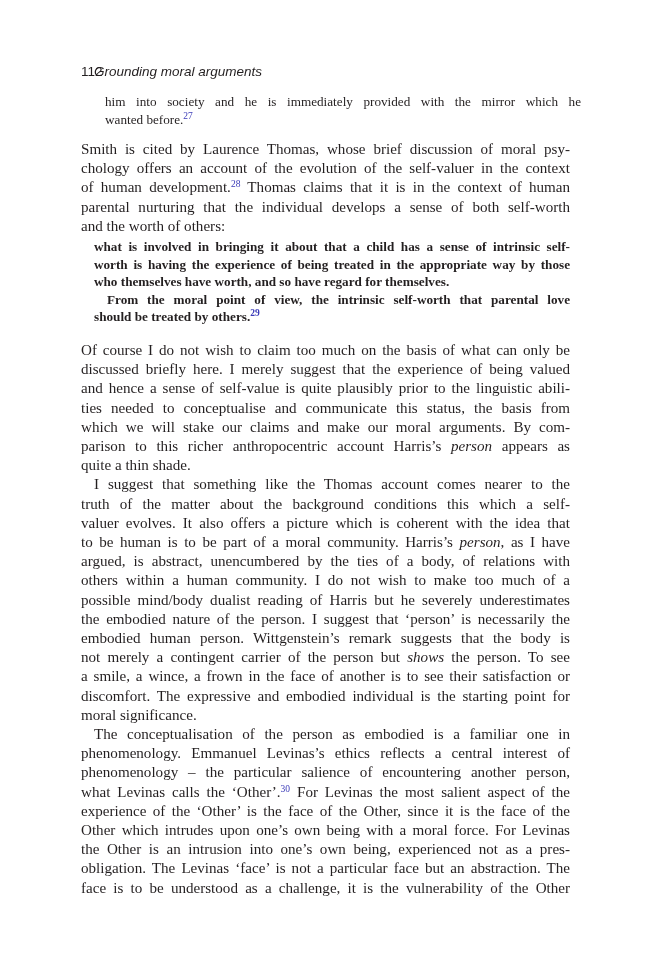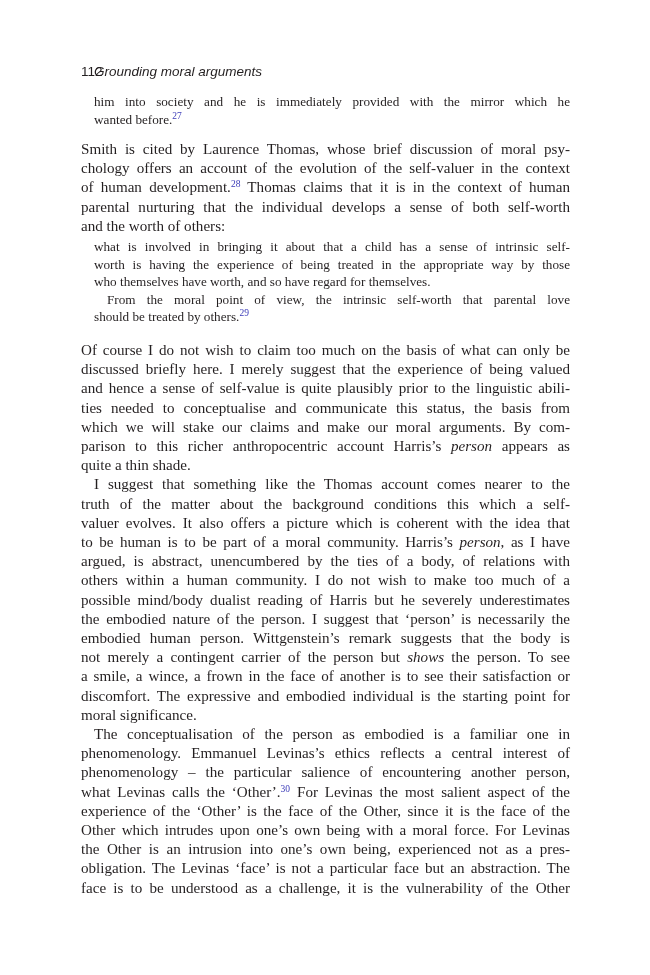--- a/index.html
+++ b/index.html
@@ -20,34 +20,34 @@
   </style>
 </head>
 <body>
 
 <div class="page">
   <div class="header">
     <span class="page-num">112</span>
     <span class="running-head">Grounding moral arguments</span>
   </div>
 
-  <div class="blk1 quote" style="margin-left:0;">
+  <div class="blk1 quote" style="margin-left:11px;">
     <span class="line">him into society and he is immediately provided with the mirror which he</span>
     <span class="line last"><span>wanted before.</span><span class="fn">27</span></span>
   </div>
 
   <div class="blk2 body-text">
     <span class="line">Smith is cited by Laurence Thomas, whose brief discussion of moral psy-</span>
     <span class="line">chology offers an account of the evolution of the self-valuer in the context</span>
     <span class="line"><span>of human development.</span><span class="fn">28</span><span> Thomas claims that it is in the context of human</span></span>
     <span class="line">parental nurturing that the individual develops a sense of both self-worth</span>
     <span class="line last">and the worth of others:</span>
   </div>
 
-  <div class="blk3 quote" style="margin-left:0;">
+  <div class="blk3 quote" style="margin-left:0;font-weight:bold;">
     <span class="line">what is involved in bringing it about that a child has a sense of intrinsic self-</span>
     <span class="line">worth is having the experience of being treated in the appropriate way by those</span>
     <span class="line last">who themselves have worth, and so have regard for themselves.</span>
     <span class="line" style="padding-left:13px;">From the moral point of view, the intrinsic self-worth that parental love</span>
     <span class="line last"><span>should be treated by others.</span><span class="fn">29</span></span>
   </div>
 
   <div class="blk4 body-text">
     <div>
       <span class="line">Of course I do not wish to claim too much on the basis of what can only be</span>

